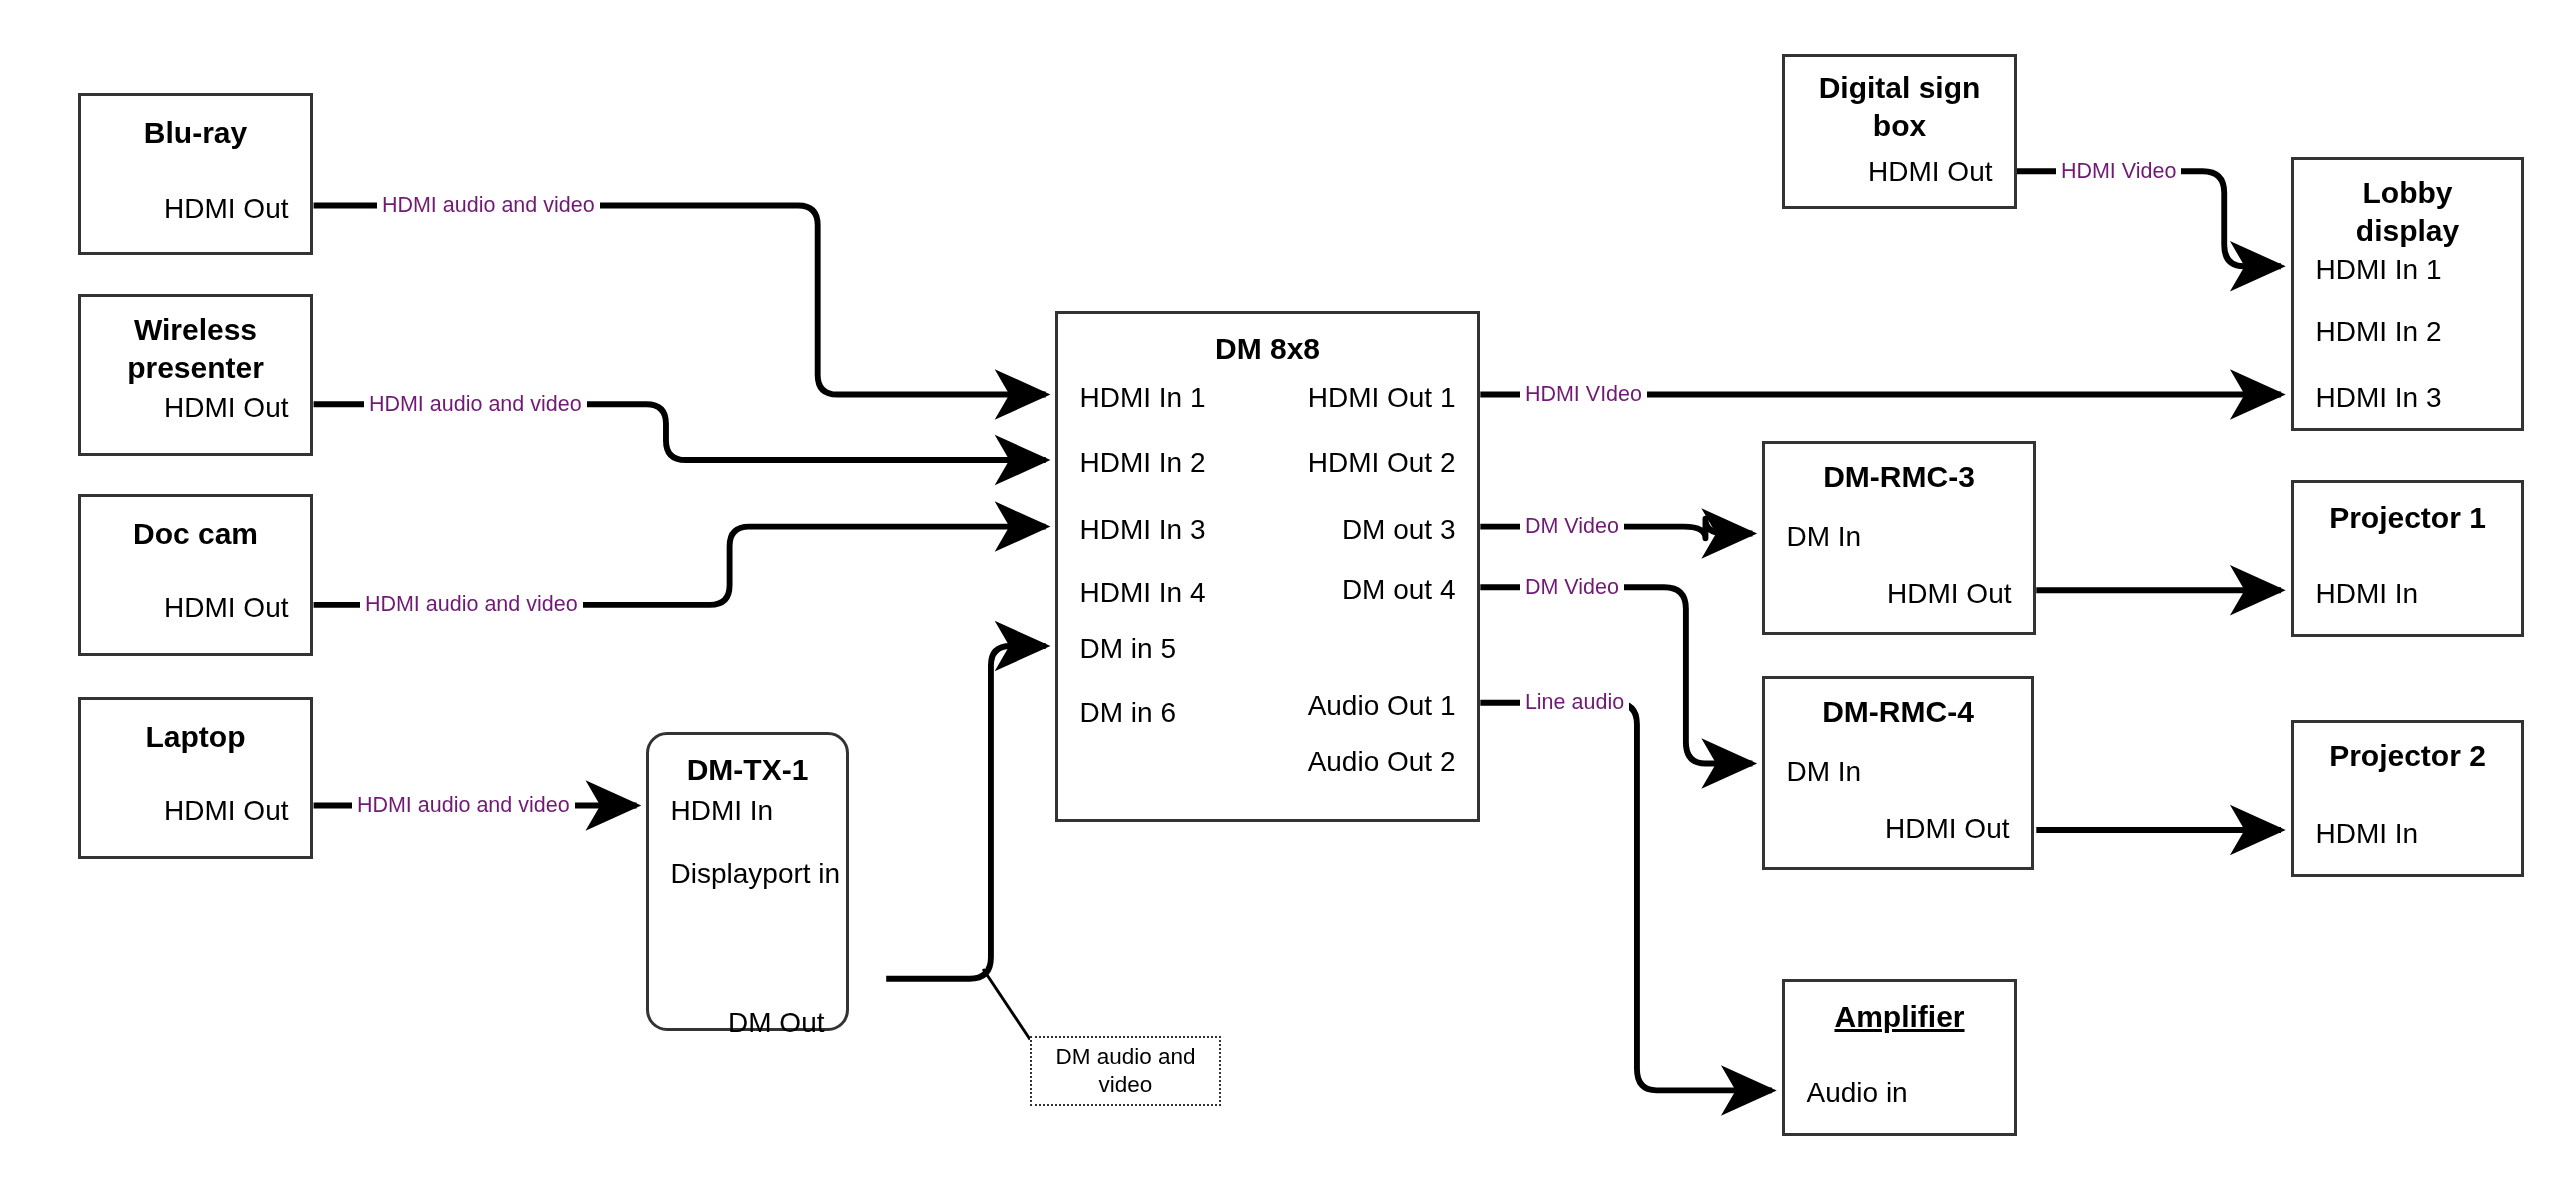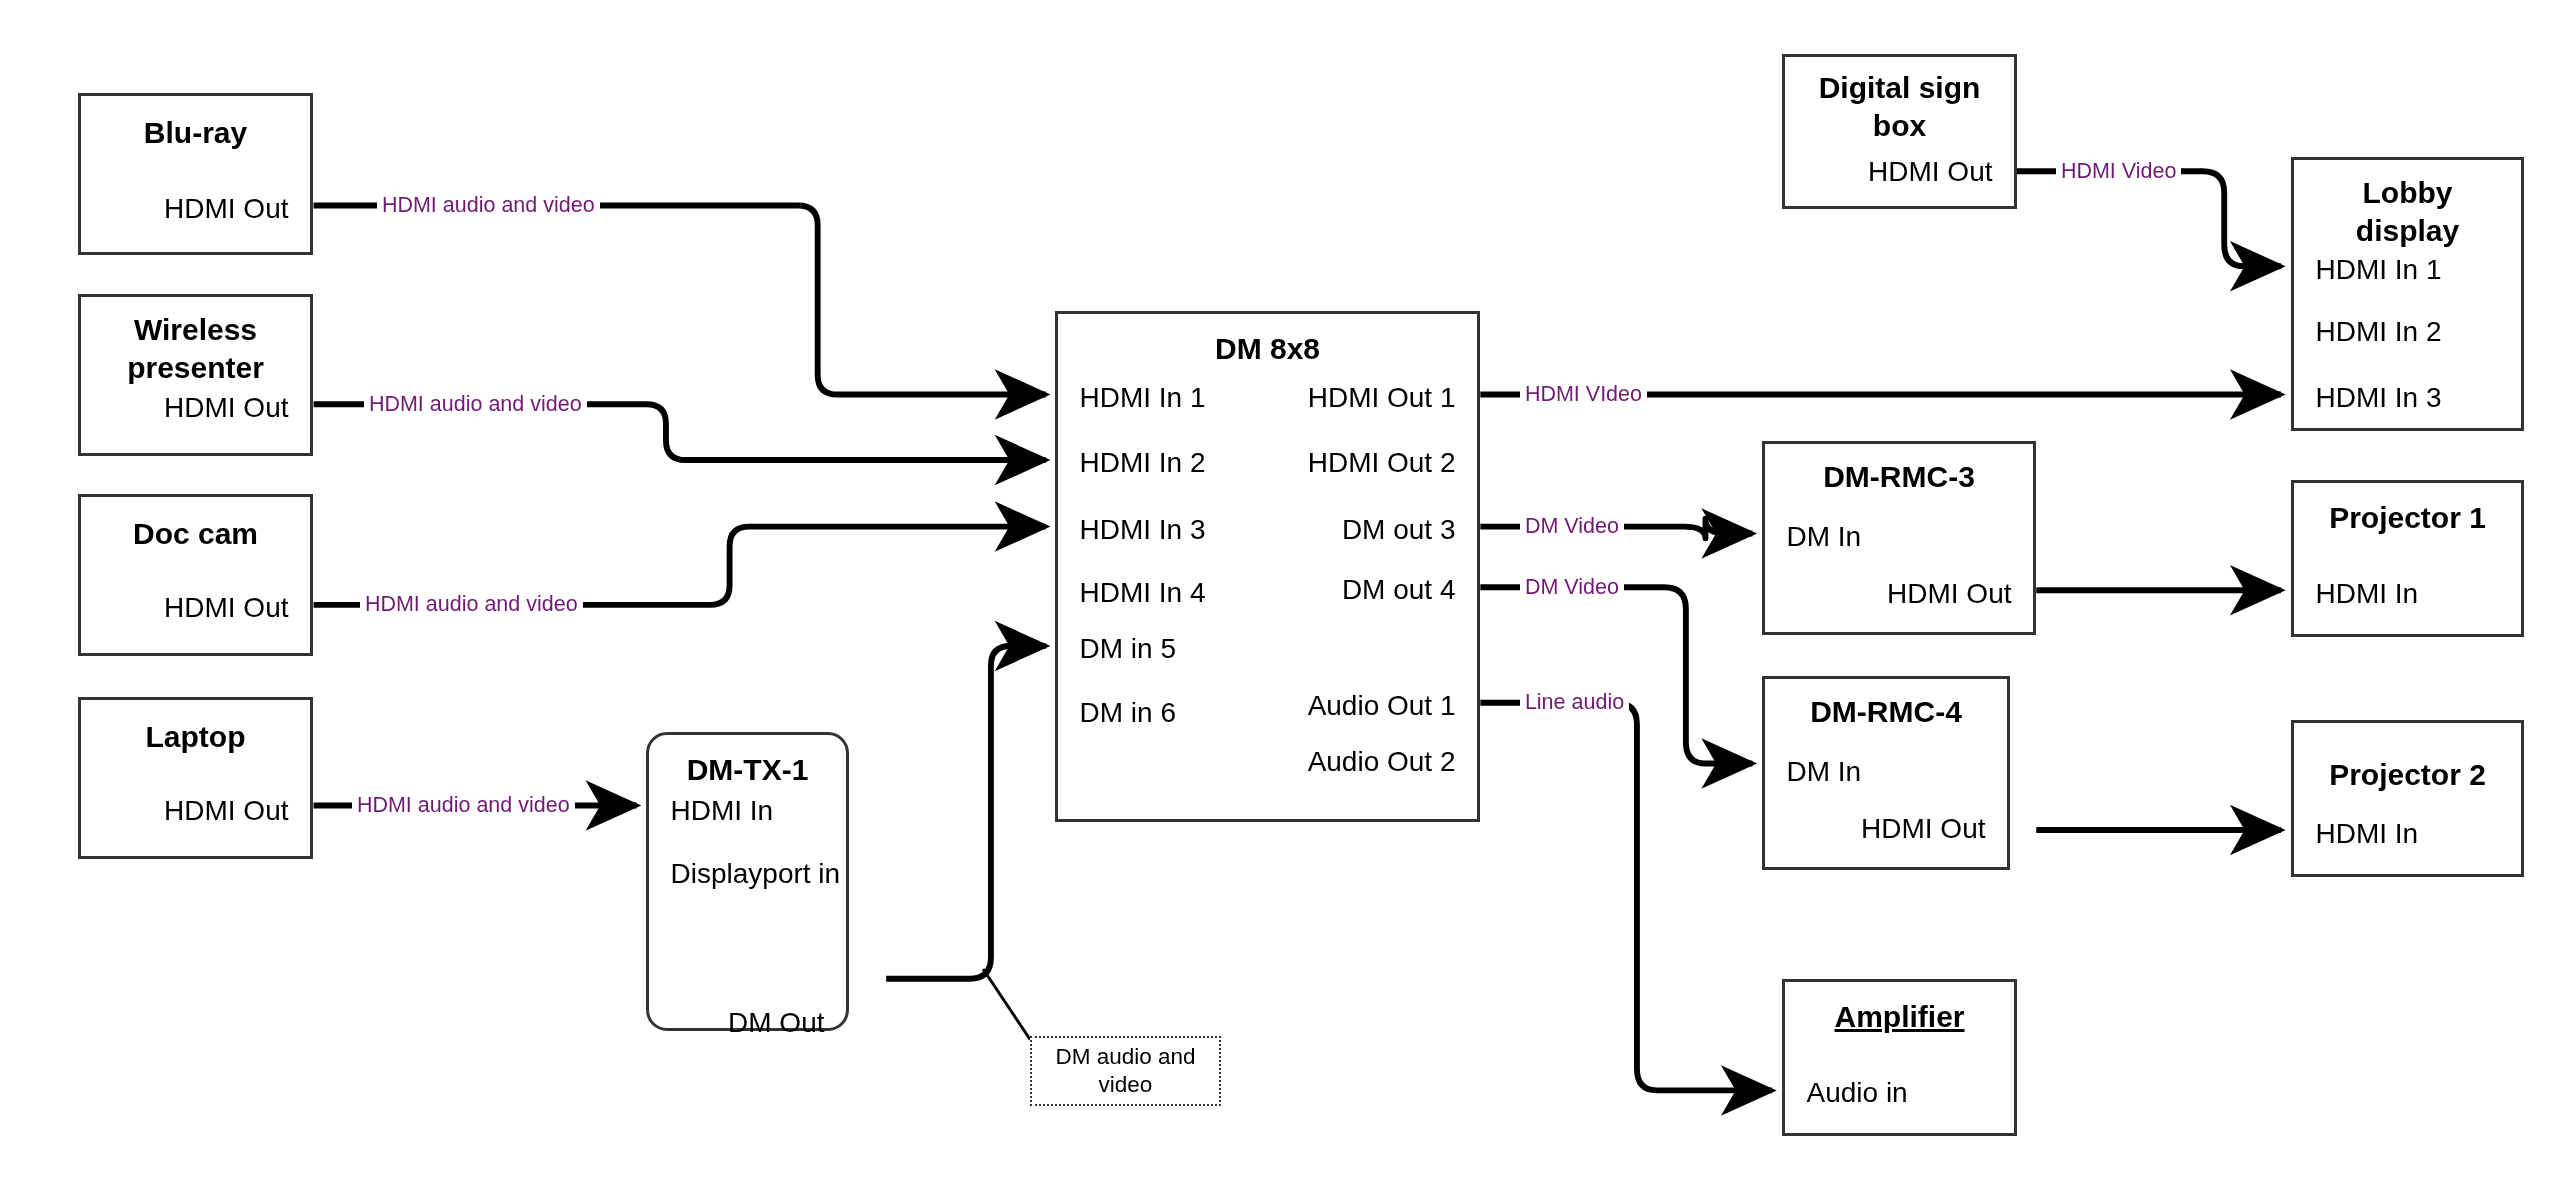--- a/index.html
+++ b/index.html
@@ -123,33 +123,33 @@
     <div class="port left" style="top:155px;">HDMI In 2</div>
     <div class="port left" style="top:221px;">HDMI In 3</div>
   </div>
 
   <div class="node" style="left:1762px;top:441px;width:274px;height:194px;">
     <div class="title" style="top:13.7px;">DM-RMC-3</div>
     <div class="port left" style="top:76px;">DM In</div>
     <div class="port right" style="top:133px;">HDMI Out</div>
   </div>
 
-  <div class="node" style="left:1762px;top:676px;width:248px;height:194px;">
+  <div class="node" style="left:1762px;top:676px;width:272px;height:194px;">
     <div class="title" style="top:13.7px;">DM-RMC-4</div>
     <div class="port left" style="top:76px;">DM In</div>
     <div class="port right" style="top:133px;">HDMI Out</div>
   </div>
 
   <div class="node" style="left:2291px;top:480px;width:233px;height:157px;padding-left:24px;">
     <div class="title" style="top:15.7px;">Projector 1</div>
     <div class="port left" style="top:94px;">HDMI In</div>
   </div>
 
   <div class="node" style="left:2291px;top:720px;width:233px;height:157px;">
-    <div class="title" style="top:33px;">Projector 2</div>
+    <div class="title" style="top:14px;">Projector 2</div>
     <div class="port left" style="top:94px;">HDMI In</div>
   </div>
 
   <div class="node" style="left:1782px;top:979px;width:235px;height:157px;">
     <div class="title" style="top:15.7px;text-decoration:underline;">Amplifier</div>
     <div class="port left" style="top:94px;">Audio in</div>
   </div>
 
   <div class="wlabel" style="left:377px;top:193px;">HDMI audio and video</div>
   <div class="wlabel" style="left:364px;top:392px;">HDMI audio and video</div>

